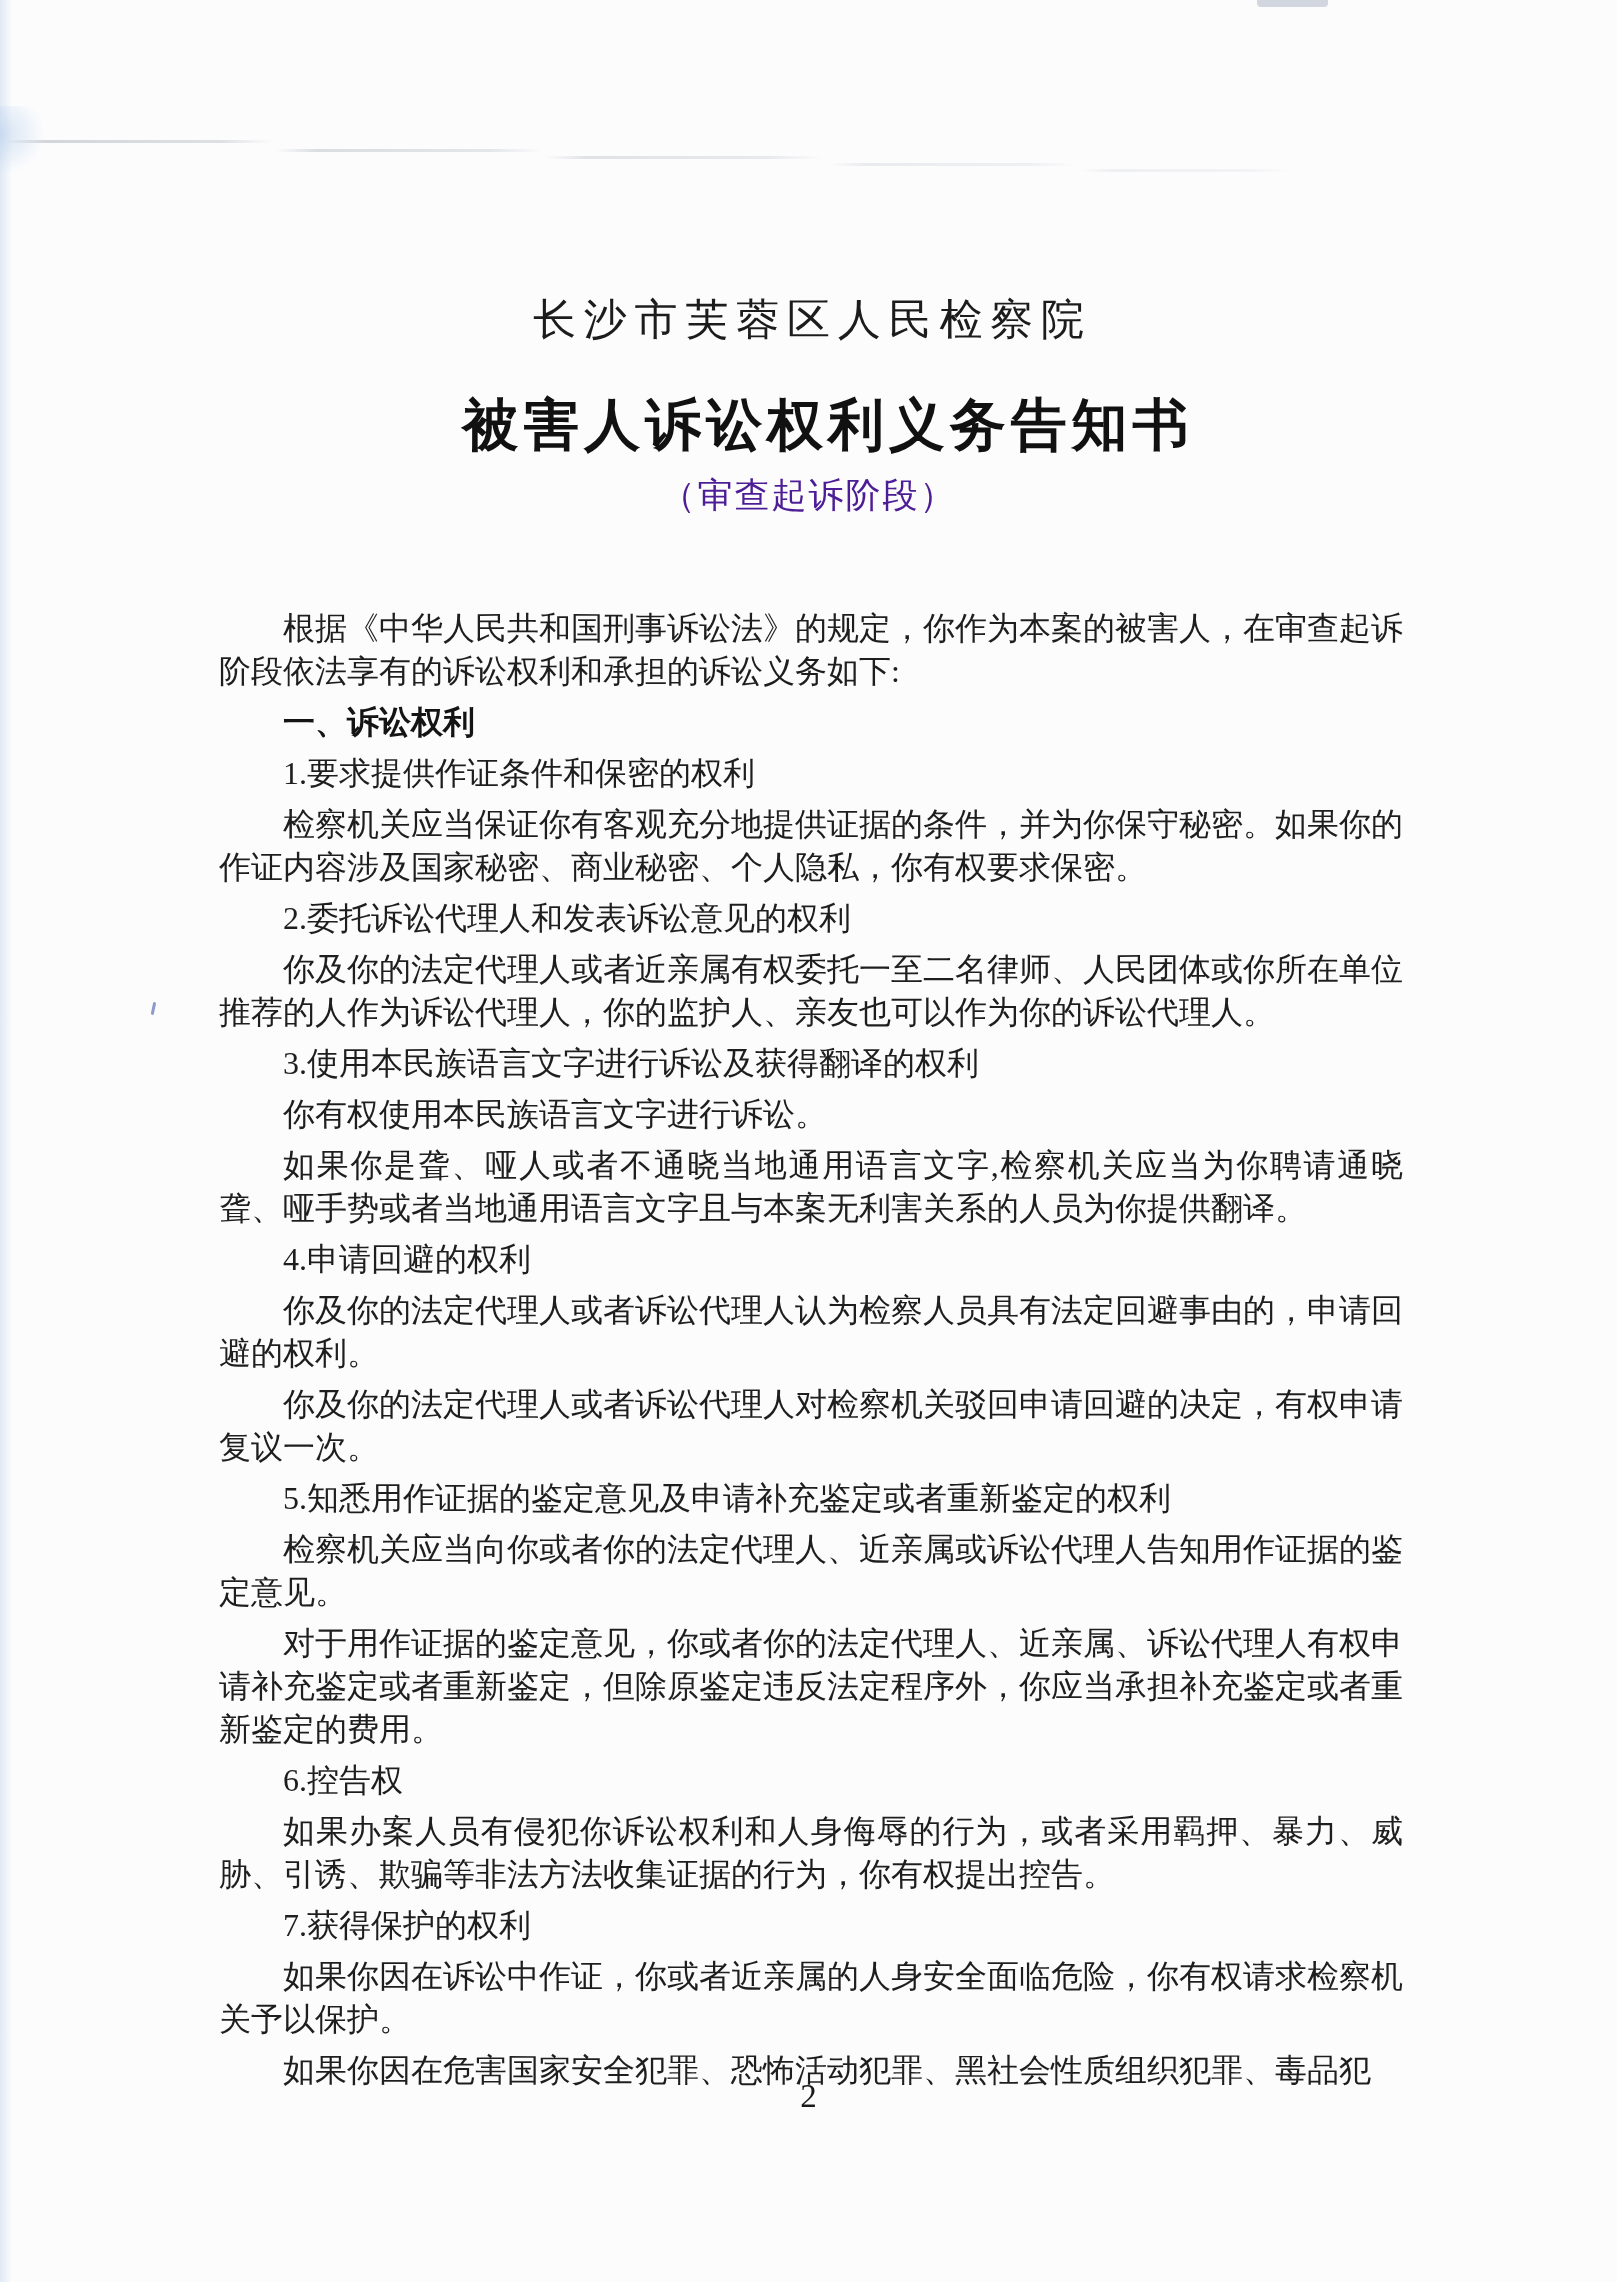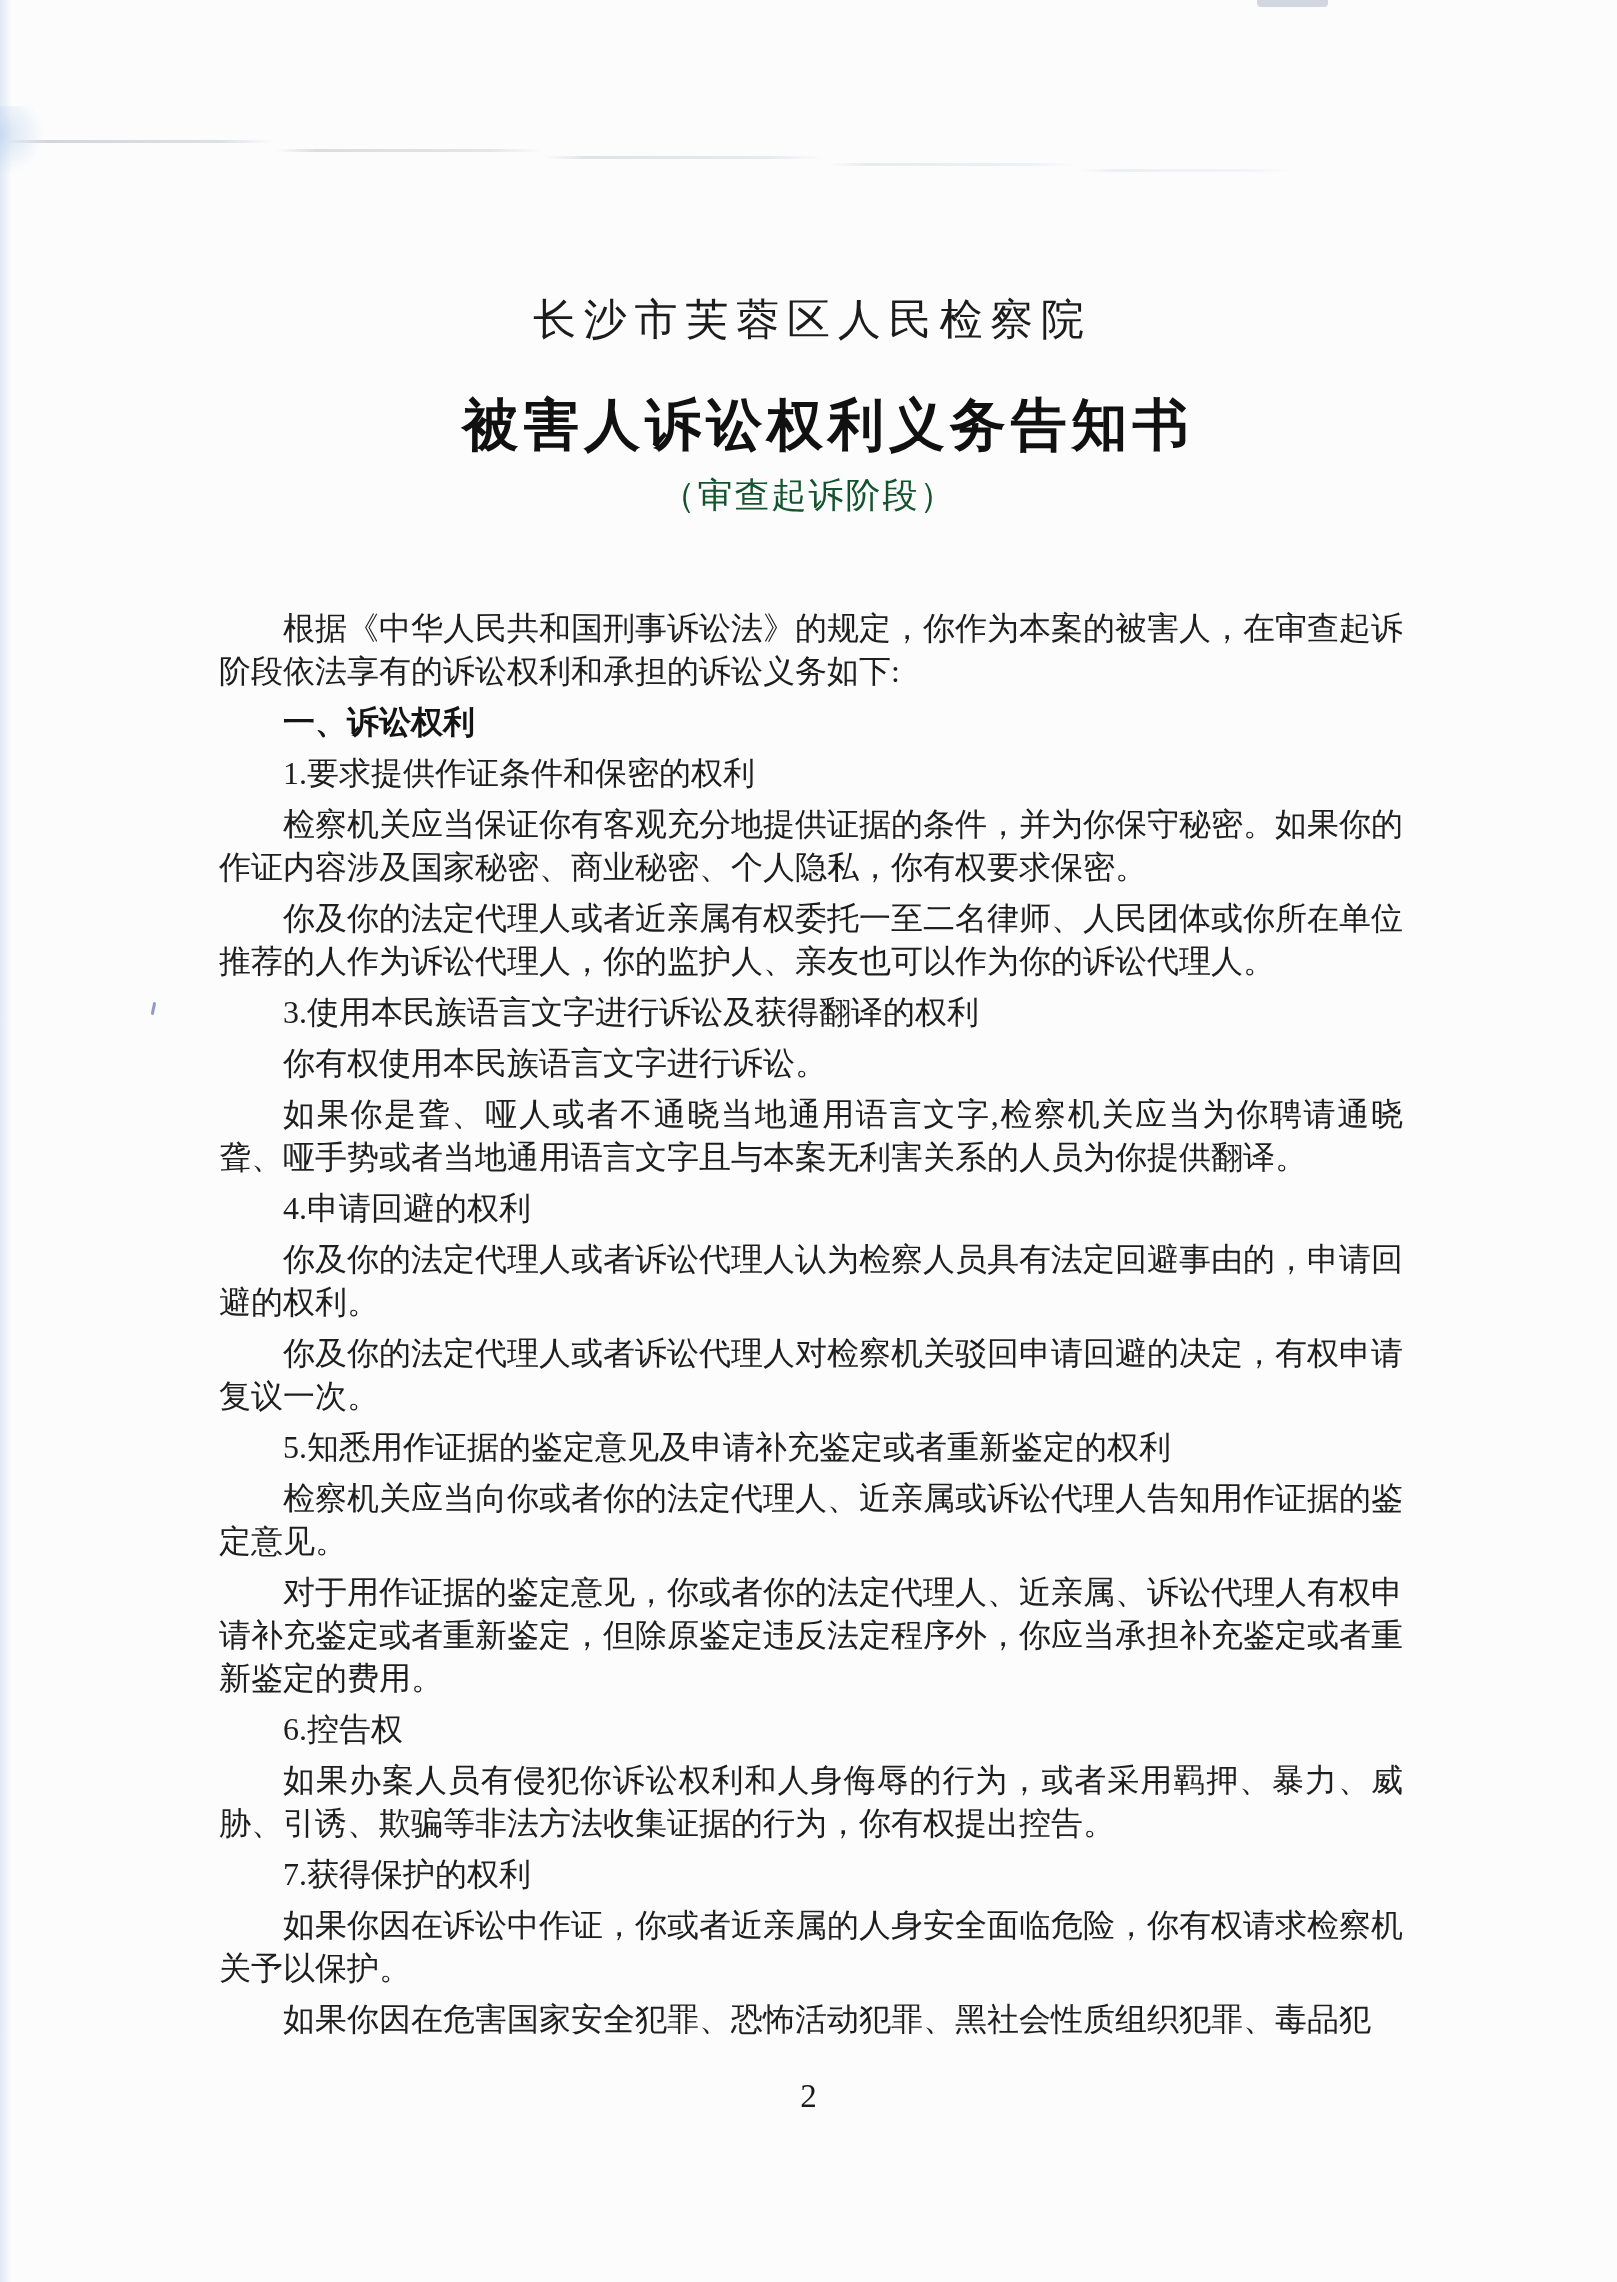--- a/index.html
+++ b/index.html
@@ -49,21 +49,21 @@
     text-align: center; font-size: 43px; letter-spacing: 7.8px; text-indent: 7.8px;
     color: #1c1c1c;
   }
   .doc-title {
     position: absolute; top: 371px; left: 0; width: 100%; margin: 17px;
     text-align: center; font-size: 56px; font-weight: 700;
     letter-spacing: 4.9px; text-indent: 4.9px; color: #111;
   }
   .doc-subtitle {
     position: absolute; top: 472px; left: 0; width: 100%;
-    text-align: center; font-size: 35px; letter-spacing: 2px; color: #14532d;
+    text-align: center; font-size: 35px; letter-spacing: 2px; color: #4c1d95;
   }
   
   .doc-body {
     position: absolute; top: 599px; left: 211px; width: 1200px;
     font-size: 32px; line-height: 43px; text-align: justify;
     color: #1e1e1e;
   }
   .doc-body p { margin: 8px; text-indent: 2em; }
   .doc-body p.section { font-weight: 700; color: #141414; }
   
@@ -91,20 +91,21 @@
 
   <h1 class="doc-title">被害人诉讼权利义务告知书</h1>
 
   <div class="doc-subtitle">（审查起诉阶段）</div>
 
   <div class="doc-body">
       <p class="body">根据《中华人民共和国刑事诉讼法》的规定，你作为本案的被害人，在审查起诉阶段依法享有的诉讼权利和承担的诉讼义务如下:</p>
       <p class="section">一、诉讼权利</p>
       <p class="item">1.要求提供作证条件和保密的权利</p>
       <p class="body">检察机关应当保证你有客观充分地提供证据的条件，并为你保守秘密。如果你的作证内容涉及国家秘密、商业秘密、个人隐私，你有权要求保密。</p>
+      <p class="item">2.委托诉讼代理人和发表诉讼意见的权利</p>
       <p class="body">你及你的法定代理人或者近亲属有权委托一至二名律师、人民团体或你所在单位推荐的人作为诉讼代理人，你的监护人、亲友也可以作为你的诉讼代理人。</p>
       <p class="item">3.使用本民族语言文字进行诉讼及获得翻译的权利</p>
       <p class="body">你有权使用本民族语言文字进行诉讼。</p>
       <p class="body">如果你是聋、哑人或者不通晓当地通用语言文字,检察机关应当为你聘请通晓聋、哑手势或者当地通用语言文字且与本案无利害关系的人员为你提供翻译。</p>
       <p class="item">4.申请回避的权利</p>
       <p class="body">你及你的法定代理人或者诉讼代理人认为检察人员具有法定回避事由的，申请回避的权利。</p>
       <p class="body">你及你的法定代理人或者诉讼代理人对检察机关驳回申请回避的决定，有权申请复议一次。</p>
       <p class="item">5.知悉用作证据的鉴定意见及申请补充鉴定或者重新鉴定的权利</p>
       <p class="body">检察机关应当向你或者你的法定代理人、近亲属或诉讼代理人告知用作证据的鉴定意见。</p>
       <p class="body">对于用作证据的鉴定意见，你或者你的法定代理人、近亲属、诉讼代理人有权申请补充鉴定或者重新鉴定，但除原鉴定违反法定程序外，你应当承担补充鉴定或者重新鉴定的费用。</p>

